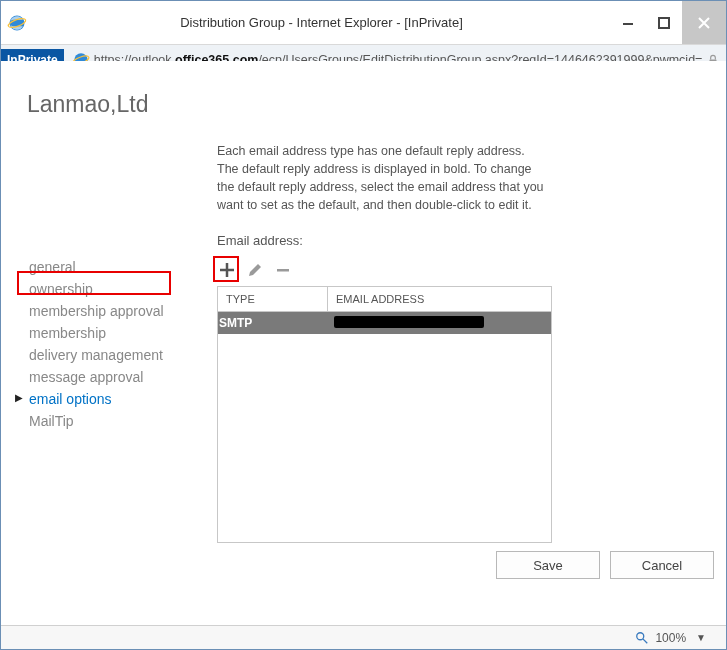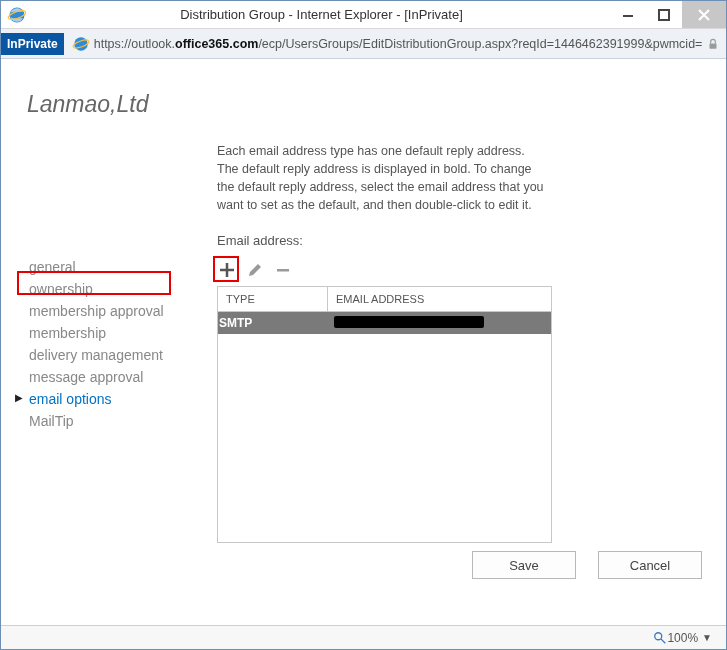--- a/index.html
+++ b/index.html
@@ -1,34 +1,34 @@
 <!DOCTYPE html>
 <html><head>
 <meta charset="utf-8">
 <style>
   * { box-sizing: border-box; }
   html, body { margin:0; padding:0; font-family: "Segoe UI", Arial, sans-serif; }
   body { width:727px; height:650px; background:#fff; position:relative; border:1px solid #6b8fb5; }
   
-  .titlebar { height:28px; background:#fff; display:flex; align-items:center; position:relative; border-bottom:1px solid #d9d9d9;}
+  .titlebar { height:44px; background:#fff; display:flex; align-items:center; position:relative; border-bottom:1px solid #d9d9d9;}
   .ie-icon { width:20px; height:20px; margin:0 6px; }
   .title-text { flex:1; text-align:center; font-size:13px; color:#333; }
   .win-buttons { display:flex; height:100%; }
   .win-btn { width:36px; display:flex; align-items:center; justify-content:center; font-size:14px; color:#444; }
   .win-btn.close { background:#c7c7c7; color:#fff; width:44px; }
   
   .addrbar { height:30px; background:#eef2f6; display:flex; align-items:center; border-bottom:1px solid #c7d2dc; padding-right:6px;}
   .inprivate { background:#0a56a3; color:#fff; font-size:12px; padding:4px 6px; font-weight:600; margin-right:4px;}
   .ie-small { width:18px; height:18px; margin:0 4px; }
   .url { flex:1; font-size:12.5px; color:#555; white-space:nowrap; overflow:hidden; }
   .url .domain { color:#111; font-weight:600; }
   .lock-icon { width:14px; height:14px; margin-left:4px; }
   
   .content { position:absolute; top:60px; left:0; right:0; bottom:30px; background:#fff; padding:30px 24px 0 26px; }
-  .page-title { font-size:23px; color:#666; font-weight:300; margin-bottom:24px;font-style:italic; }
+  .page-title { font-size:23px; color:#666; font-weight:300; margin-bottom:24px; }
   .cols { display:flex; align-items:center; }
   .sidebar { width:170px; padding-top:4px; }
   .sidebar-item { font-size:14px; color:#888; padding:3px 2px; cursor:pointer; position:relative;}
   .sidebar-item.active { color:#0072c6; }
   .sidebar-item.active::before { content:"▶"; position:absolute; left:-12px; top:4px; font-size:10px; color:#222; }
   .main { flex:1; padding-left:20px; }
   .desc { font-size:12.5px; color:#555; line-height:1.45; margin-bottom:18px; max-width:330px;}
   .label { font-size:13px; color:#555; margin-bottom:12px;}
   .toolbar { display:flex; align-items:center; gap:8px; margin-bottom:6px;}
   .tbtn { width:20px; height:20px; display:flex; align-items:center; justify-content:center; }
@@ -42,24 +42,24 @@
   .trow { display:flex; background:#7a7a7a; color:#fff; font-size:12px; }
   .td { padding:4px 1px; }
   .td.type { width:110px; font-weight:bold;}
   .td.addr { flex:1; position:relative; }
   .redact { position:absolute; left:6px; top:4px; width:150px; height:12px; background:#000; border-radius:2px; }
   
   .hl-nav { position:absolute; border:2px solid #e80000; pointer-events:none; }
   .hl1 { left:16px; top:270px; width:154px; height:24px; }
   .hl-tool { border:2px solid #e80000; position:absolute; width:26px; height:26px; }
   
-  .btnrow { position:absolute; right:24px; bottom:40px; display:flex; gap:22px; }
+  .btnrow { position:absolute; right:12px; bottom:40px; display:flex; gap:10px; }
   .btn { width:104px; height:28px; border:1px solid #b8b8b8; background:#fdfdfd; font-size:13px; color:#444; display:flex; align-items:center; justify-content:center; cursor:pointer;}
   
-  .statusbar { position:absolute; bottom:0; left:0; right:0; height:24px; border-top:1px solid #d0d0d0; background:#f7f7f7; display:flex; align-items:center; justify-content:flex-end; font-size:12px; color:#555; padding-right:6px; gap:0;}
+  .statusbar { position:absolute; bottom:0; left:0; right:0; height:24px; border-top:1px solid #d0d0d0; background:#f7f7f7; display:flex; align-items:center; justify-content:flex-end; font-size:12px; color:#555; padding-right:6px; gap:6px;}
   .zoom-icon { width:14px; height:14px; }
   .dropdown-caret { font-size:10px; color:#555; margin-left:4px;}
 </style>
 </head>
 <body>
 
 <div class="titlebar">
   <span class="ie-icon">
     <svg viewBox="0 0 24 24">
         <circle cx="12" cy="12" r="9" fill="#2f8ad8"></circle>

